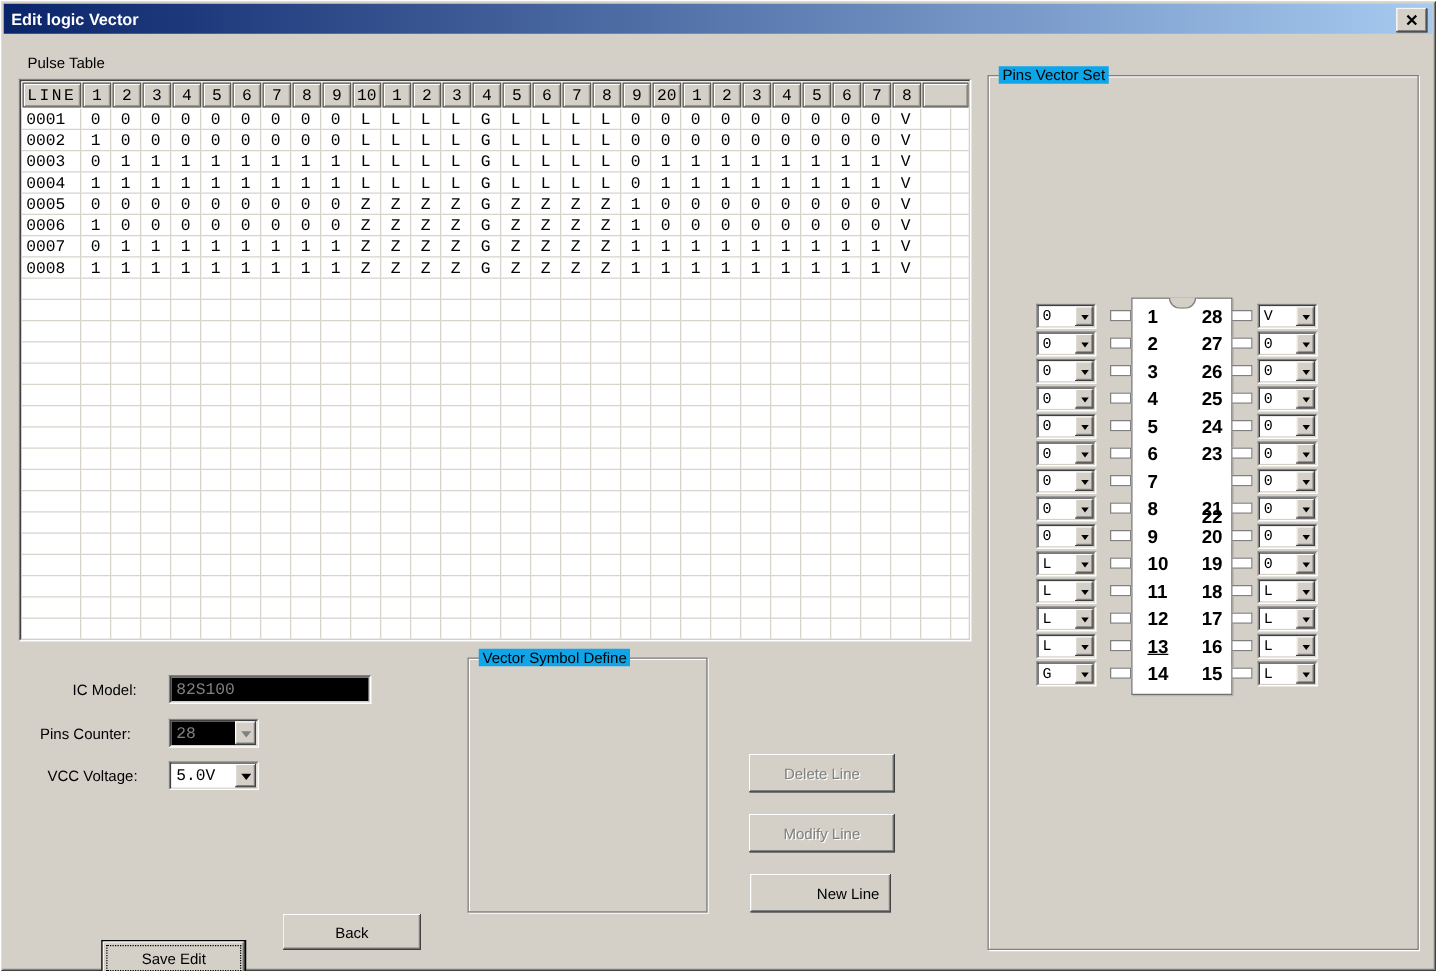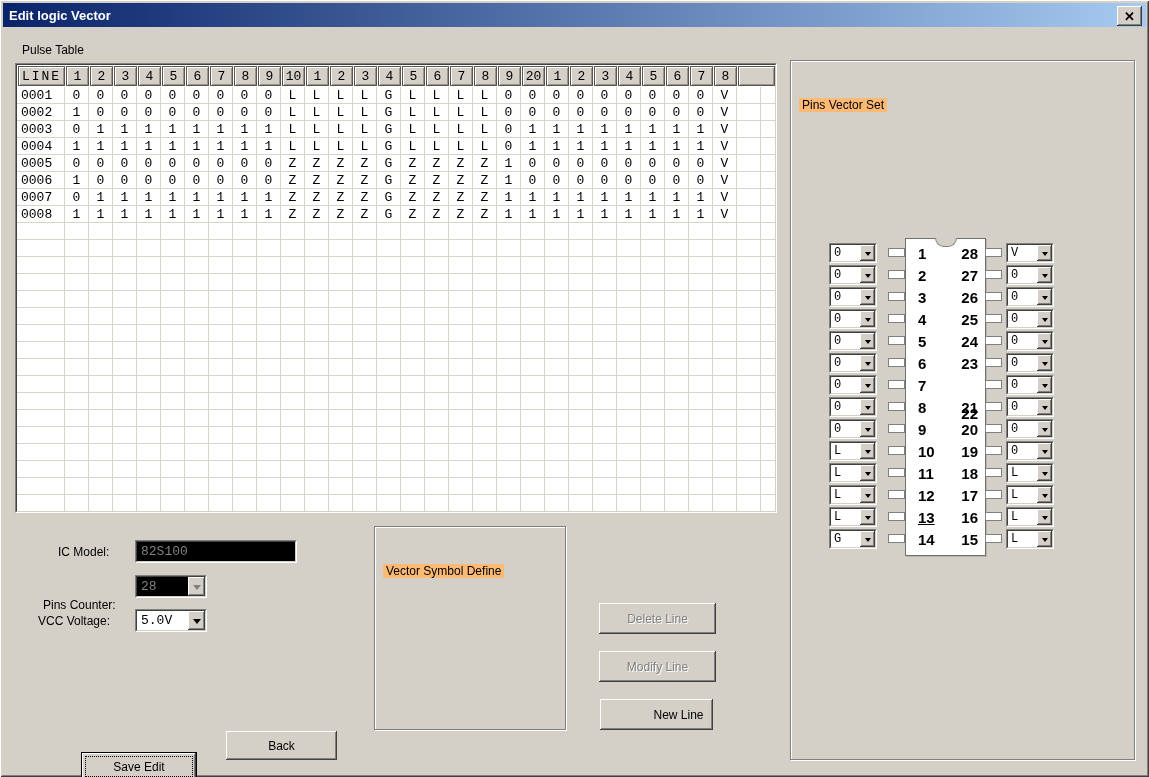--- a/index.html
+++ b/index.html
@@ -28,21 +28,21 @@
   .hbtn.line{width:47px;letter-spacing:2px;}
   .hbtn.col{width:23px;}
   .hbtn.fill{flex:1 1 auto;margin-right:0;}
   .trow{display:flex;height:17px;font-family:"Liberation Mono",monospace;font-size:13px;}
   .tc{flex:0 0 auto;box-sizing:border-box;border-right:1px solid #d8d4cb;border-bottom:1px solid #d8d4cb;
     display:flex;align-items:center;justify-content:center;}
   .tc.line{width:48px;justify-content:flex-start;padding-left:4px;}
   .tc.val{width:24px;}
   
   .groupbox{position:absolute;border:1px solid #808080;box-shadow:inset 1px 1px 0 #fff,1px 1px 0 #fff;}
-  .groupbox>.gb-title{position:absolute;top:-8px;left:8px;background:#fdba74;padding:0 3px;white-space:pre;margin-top:45px;}
+  .groupbox>.gb-title{position:absolute;top:-8px;left:8px;background:#0ea5e9;padding:0 3px;white-space:pre;}
   .legend-item{white-space:pre;height:16px;line-height:16px;}
   .legend-list{position:absolute;left:14px;top:30px;}
   
   .btn{position:absolute;background:#d4d0c8;display:flex;align-items:center;justify-content:center;
     box-shadow:inset -1px -1px 0 #404040,inset 1px 1px 0 #fff,inset -2px -2px 0 #808080,inset 2px 2px 0 #d4d0c8;
     font-size:12px;cursor:default;box-sizing:border-box;}
   .btn.disabled{color:#808080;text-shadow:1px 1px 0 #fff;}
   .btn.focused{border:1px solid #000;outline:1px dotted #000;outline-offset:-5px;}
   
   .sunken{background:#fff;border:1px solid;border-color:#808080 #fff #fff #808080;box-sizing:border-box;}
@@ -948,21 +948,21 @@
     </div>
   </div>
 
   <div class="label" style="left:58px;top:545px;width:66px;">IC Model:</div>
   <div class="sunken disabled-field" style="position:absolute;left:135px;top:540px;width:162px;height:23px;">
     <div class="sunken-in">
         <span class="field-text">82S100</span>
       </div>
   </div>
 
-  <div class="label" style="left:43px;top:580px;width:81px;margin-top:18px;">Pins Counter:</div>
+  <div class="label" style="left:32px;top:580px;width:81px;">Pins Counter:</div>
   <div class="sunken disabled-field" style="position:absolute;left:135px;top:575px;width:72px;height:23px;">
     <div class="sunken-in">
       <span class="field-text">28</span>
       <span class="combo-btn">
           <span class="tri"></span>
         </span>
     </div>
   </div>
 
   <div class="label" style="left:38px;top:614px;width:86px;">VCC Voltage:</div>

